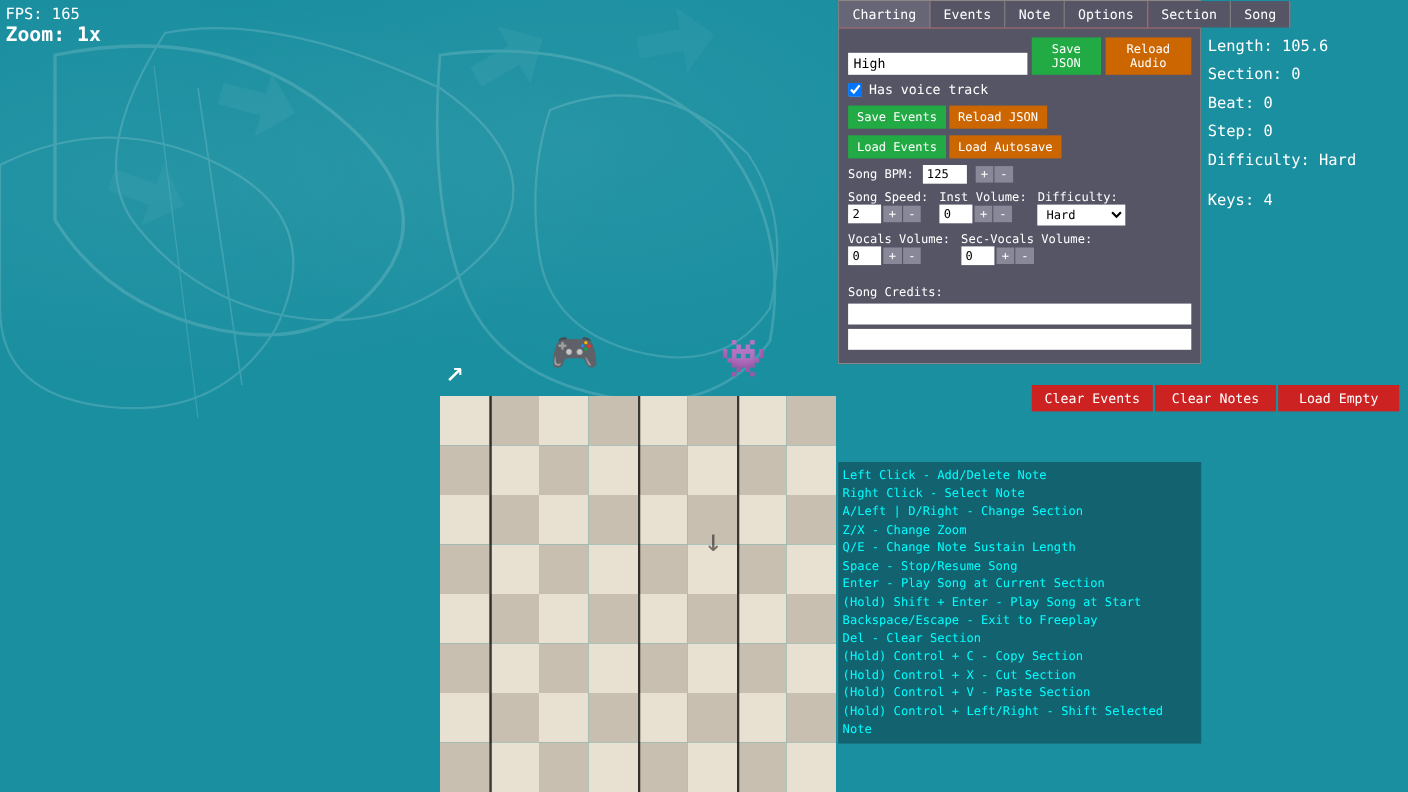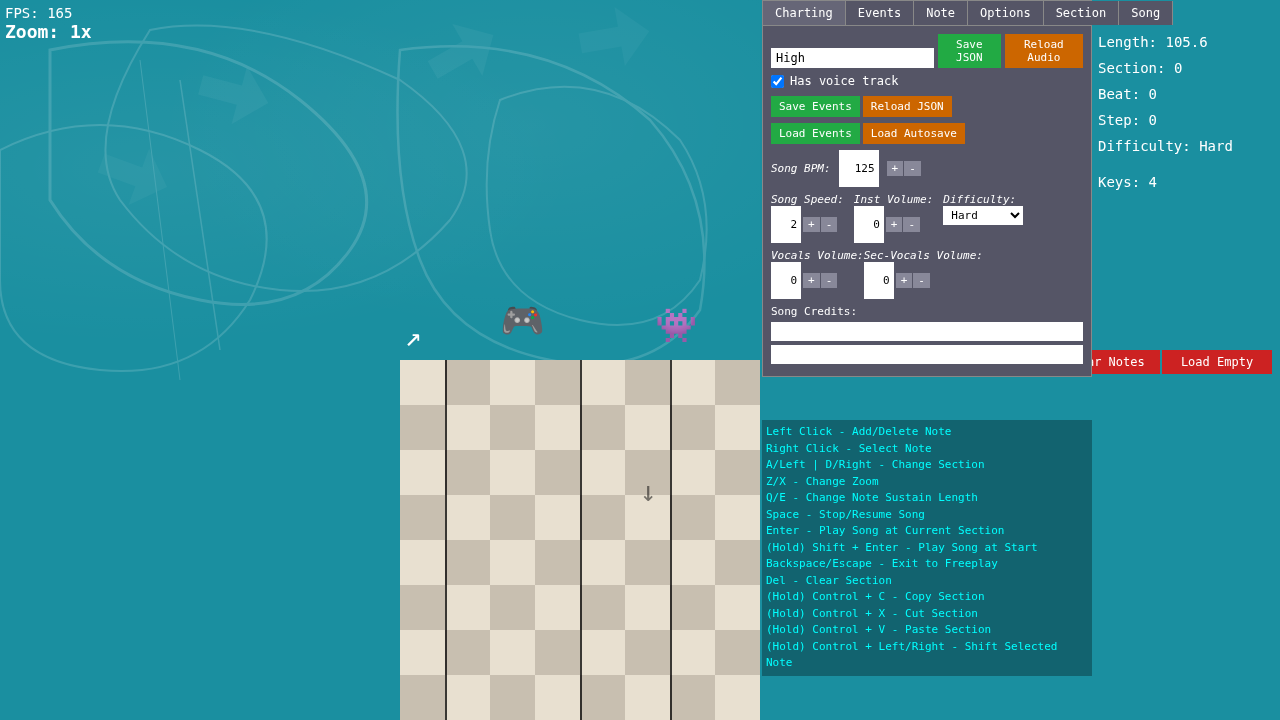--- a/index.html
+++ b/index.html
@@ -166,32 +166,30 @@
       margin-bottom: 6px;
       gap: 8px;
       flex-wrap: wrap;
     }
 
     .field-label {
       color: white;
       font-family: monospace;
       font-size: 11px;
       white-space: nowrap;
-      font-style: italic;
     }
 
     .num-input {
       background: white;
       color: black;
       border: none;
-      padding: 12px 4px;
+      padding: 2px 4px;
       font-family: monospace;
       font-size: 11px;
       width: 40px;
-      text-align: right;
     }
 
     .stepper {
       display: flex;
       gap: 1px;
     }
 
     .step-btn {
       background: #888899;
       color: white;
@@ -521,21 +519,21 @@
         <div class="field-label">Difficulty:</div>
         <select class="diff-select">
           <option value="hard" selected="">Hard</option>
           <option value="easy">Easy</option>
           <option value="normal">Normal</option>
           <option value="expert">Expert</option>
         </select>
       </div>
     </div>
 
-    <div style="display:flex; margin-bottom:6px;">
+    <div style="display:flex; gap:10px; margin-bottom:18px;">
       <div>
         <div class="field-label">Vocals Volume:</div>
         <div style="display:flex; align-items:center; gap:2px;">
           <input type="text" class="num-input" style="width: 30px;" value="0">
           <div class="stepper">
             <button class="step-btn">+</button>
             <button class="step-btn">-</button>
           </div>
         </div>
       </div>

